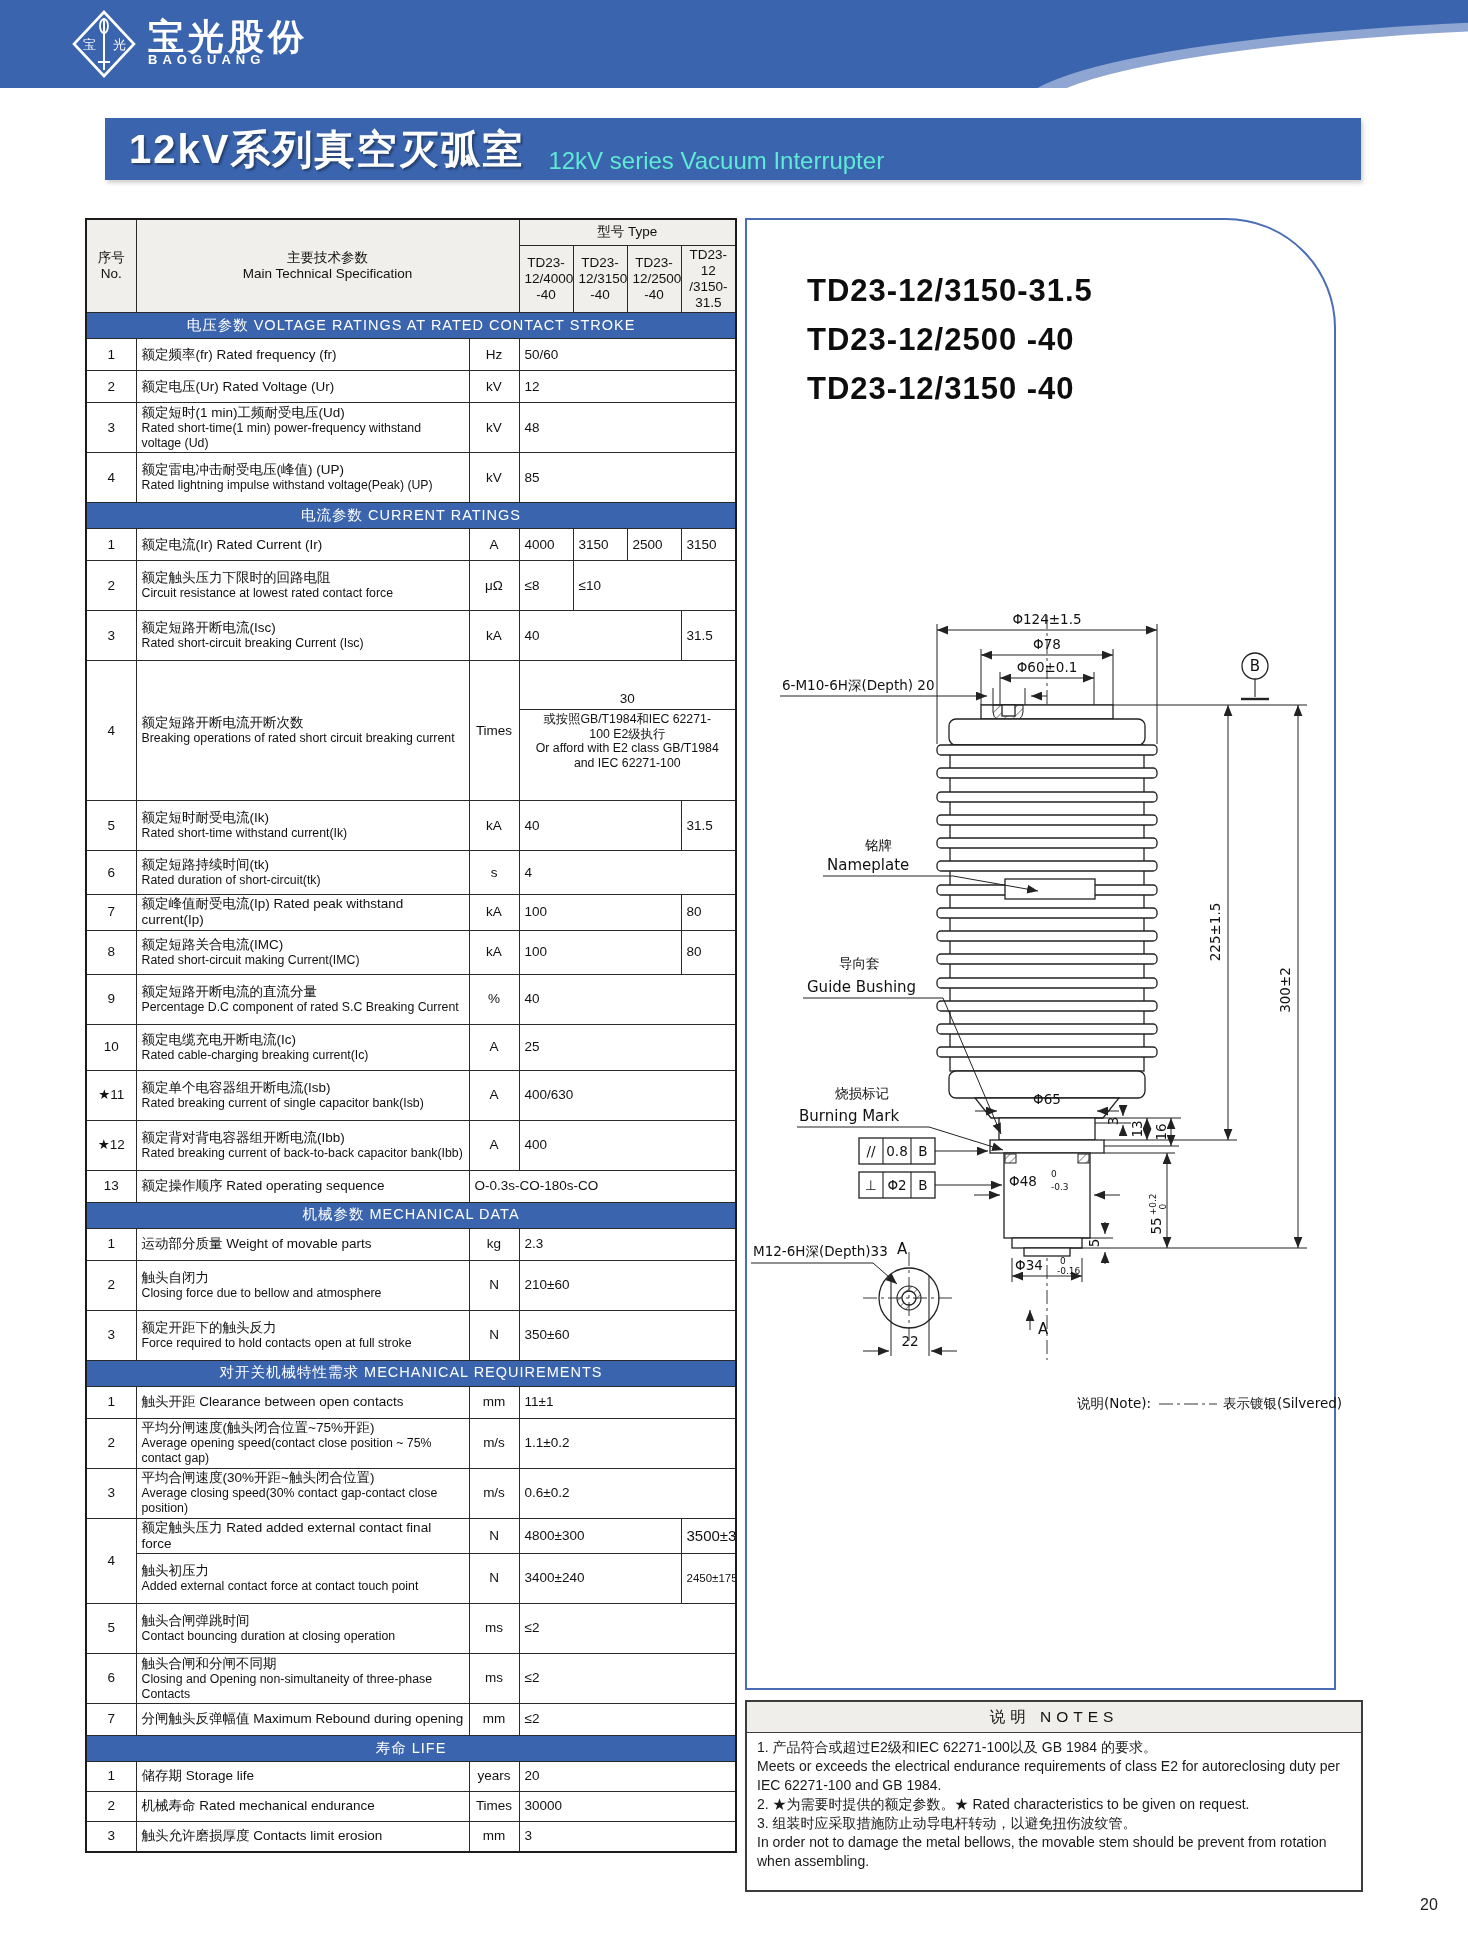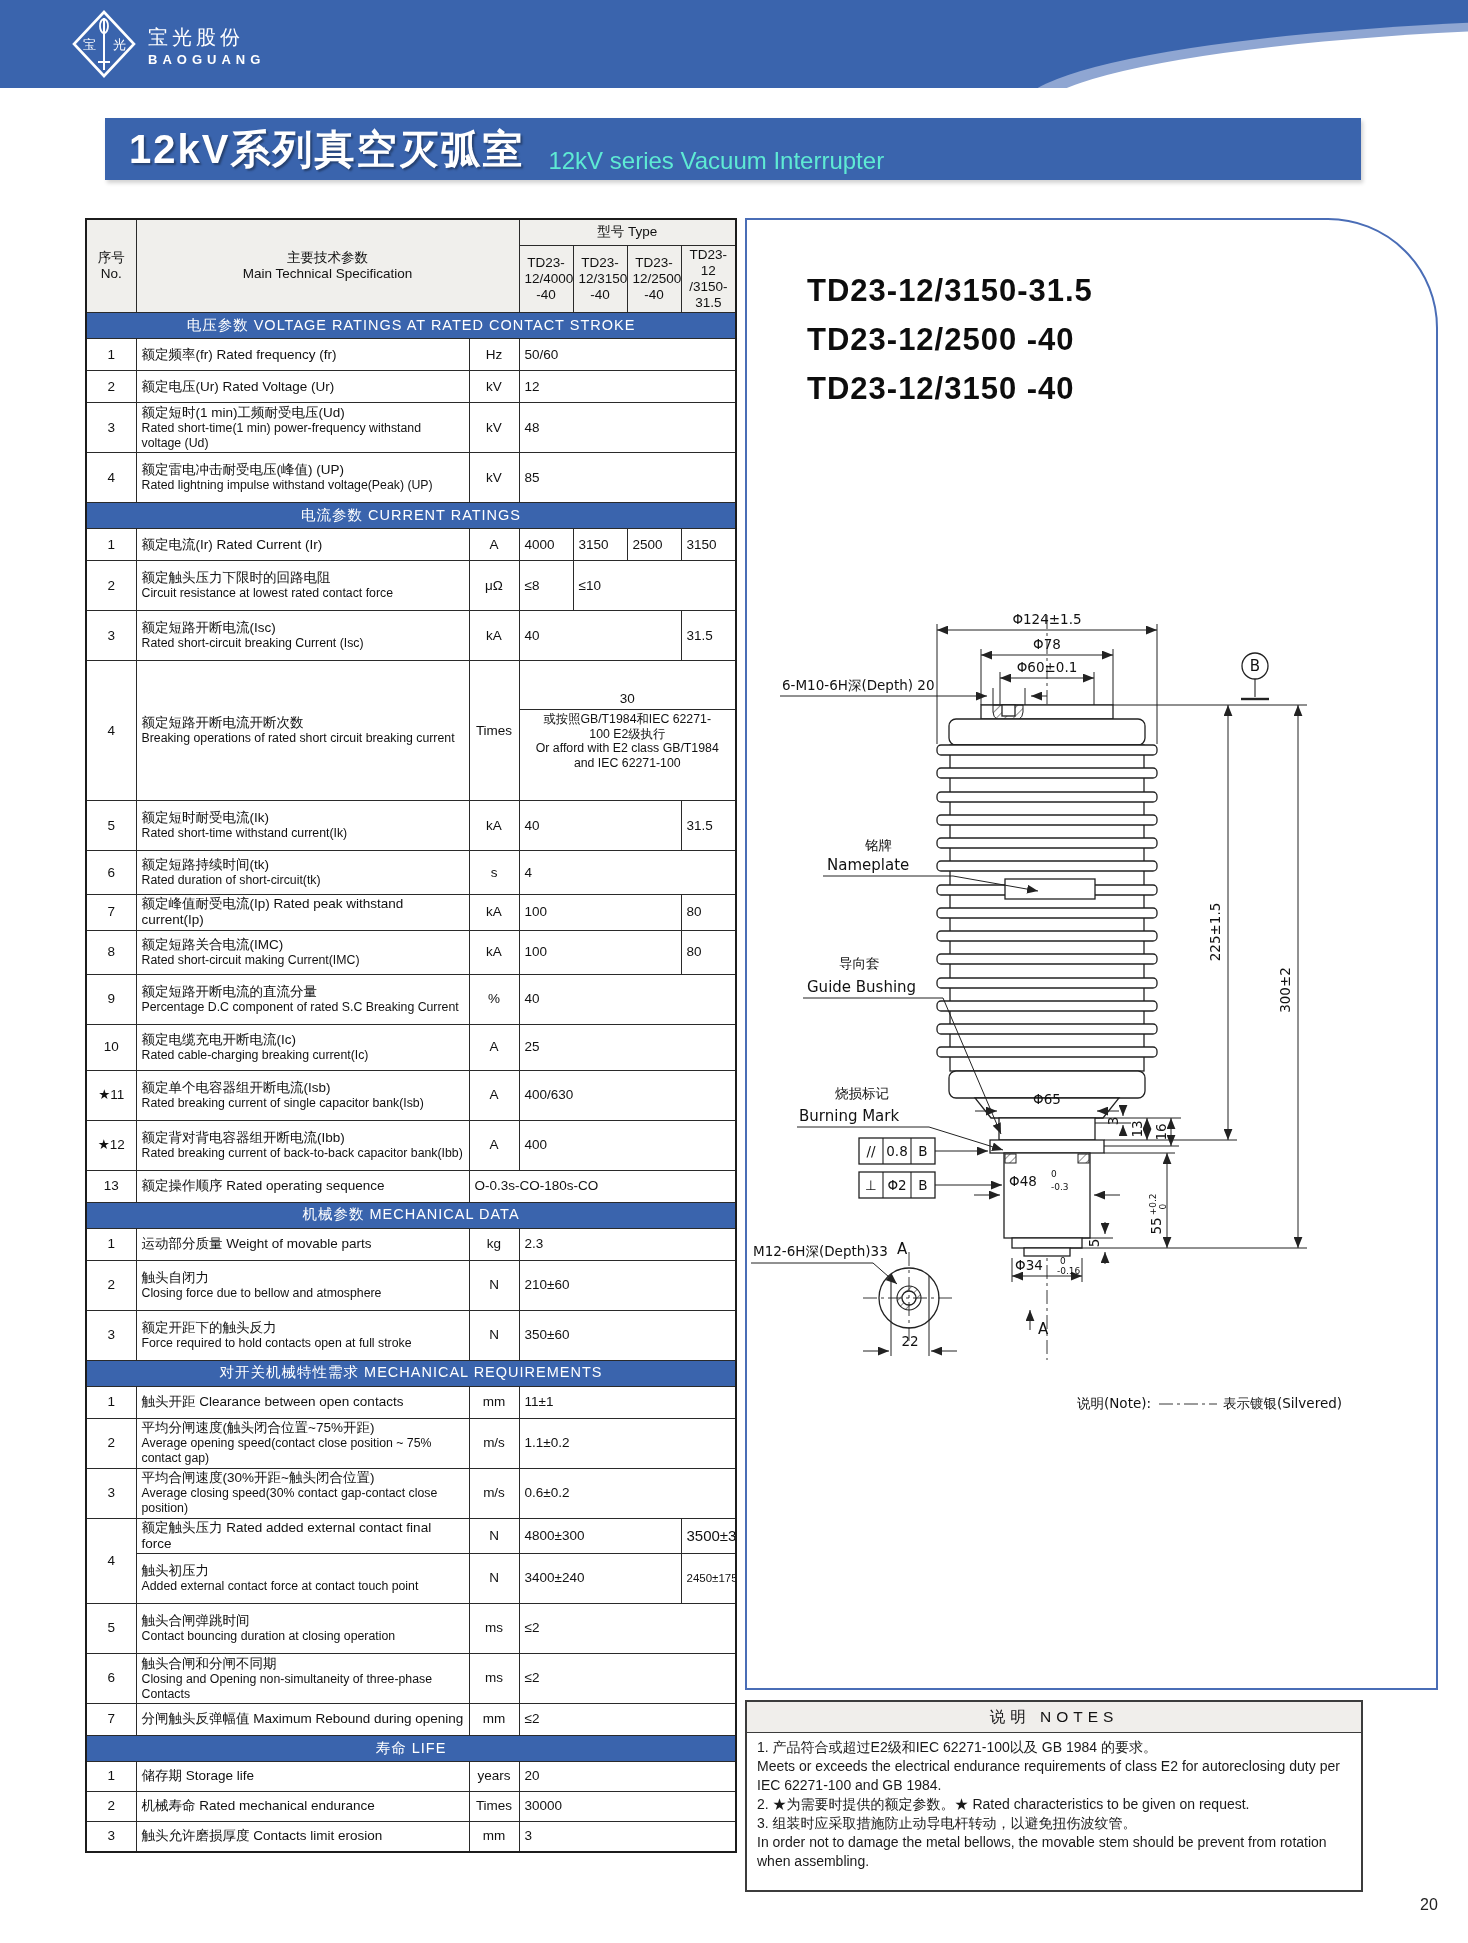--- a/index.html
+++ b/index.html
@@ -7,21 +7,21 @@
         font-family:"Liberation Sans",sans-serif;color:#111;}
 
   
   .topband{position:absolute;left:0;top:0;width:1468px;height:88px;background:#3a64ad;overflow:hidden;}
   .swoosh-light{position:absolute;left:1018px;top:18px;width:660px;height:220px;background:#8fa6d2;
                 border-top-left-radius:100% 42%;}
   .swoosh-white{position:absolute;left:1030px;top:26px;width:660px;height:220px;background:#ffffff;
                 border-top-left-radius:100% 42%;}
   .logo{position:absolute;left:72px;top:10px;display:flex;align-items:center;color:#fff;}
   .logo-text{margin-left:12px;}
-  .logo-zh{font-size:20px;font-weight:normal;letter-spacing:4px;line-height:30px;}
+  .logo-zh{font-size:36px;font-weight:bold;letter-spacing:4px;line-height:30px;}
   .logo-en{font-size:13px;font-weight:bold;letter-spacing:5px;line-height:15px;}
 
   
   .titlebar{position:absolute;left:105px;top:118px;width:1256px;height:62px;background:#3a64ad;
             display:flex;align-items:center;padding-left:24px;box-sizing:border-box;box-shadow:2px 3px 4px rgba(0,0,0,.18);}
   .title-zh{font-size:40px;font-weight:bold;color:#fff;letter-spacing:2px;text-shadow:2px 2px 2px rgba(0,0,0,.35);}
   .title-en{font-size:24px;color:#5eead4;margin-left:24px;margin-top:24px;}
 
   
   .spec-table{position:absolute;left:85px;top:218px;width:650px;border-collapse:collapse;
@@ -33,21 +33,21 @@
   .val{}
   .hdr td{background:#f0efec;text-align:center;}
   .type-name{font-size:11.5px;line-height:1.25;}
   .sec td{background:#3a64ad;color:#fff;text-align:center;font-size:14.5px;letter-spacing:1px;padding:3px;}
   .pre{white-space:pre-line;}
   .en{font-size:12.3px;}
   .v30{border-bottom:1.5px solid #2a2a2a;text-align:center;padding:2px 0;}
   .vtext{text-align:center;font-size:12.3px;padding:2px 0;}
 
   
-  .dbox{position:absolute;left:745px;top:218px;width:693px;height:1472px;box-sizing:border-box;
+  .dbox{position:absolute;left:745px;top:218px;width:591px;height:1472px;box-sizing:border-box;
         border:2px solid #4a6db6;border-radius:0 110px 0 0;background:#fff;}
   .models{position:absolute;left:60px;top:46px;font-size:31px;font-weight:bold;letter-spacing:1px;
           line-height:49px;color:#0d0d0d;}
   .dsvg{position:absolute;left:0;top:0;}
   .dsvg text{font-family:"DejaVu Sans",sans-serif;font-size:13.5px;fill:#111;}
   .dsvg .big{font-size:15px;}
   .dsvg .small{font-size:9px;}
   .ol{fill:#fff;stroke:#222;stroke-width:1.3;}
   .ln{stroke:#222;stroke-width:1.1;fill:none;}
   .dim{stroke:#222;stroke-width:1;fill:none;}

